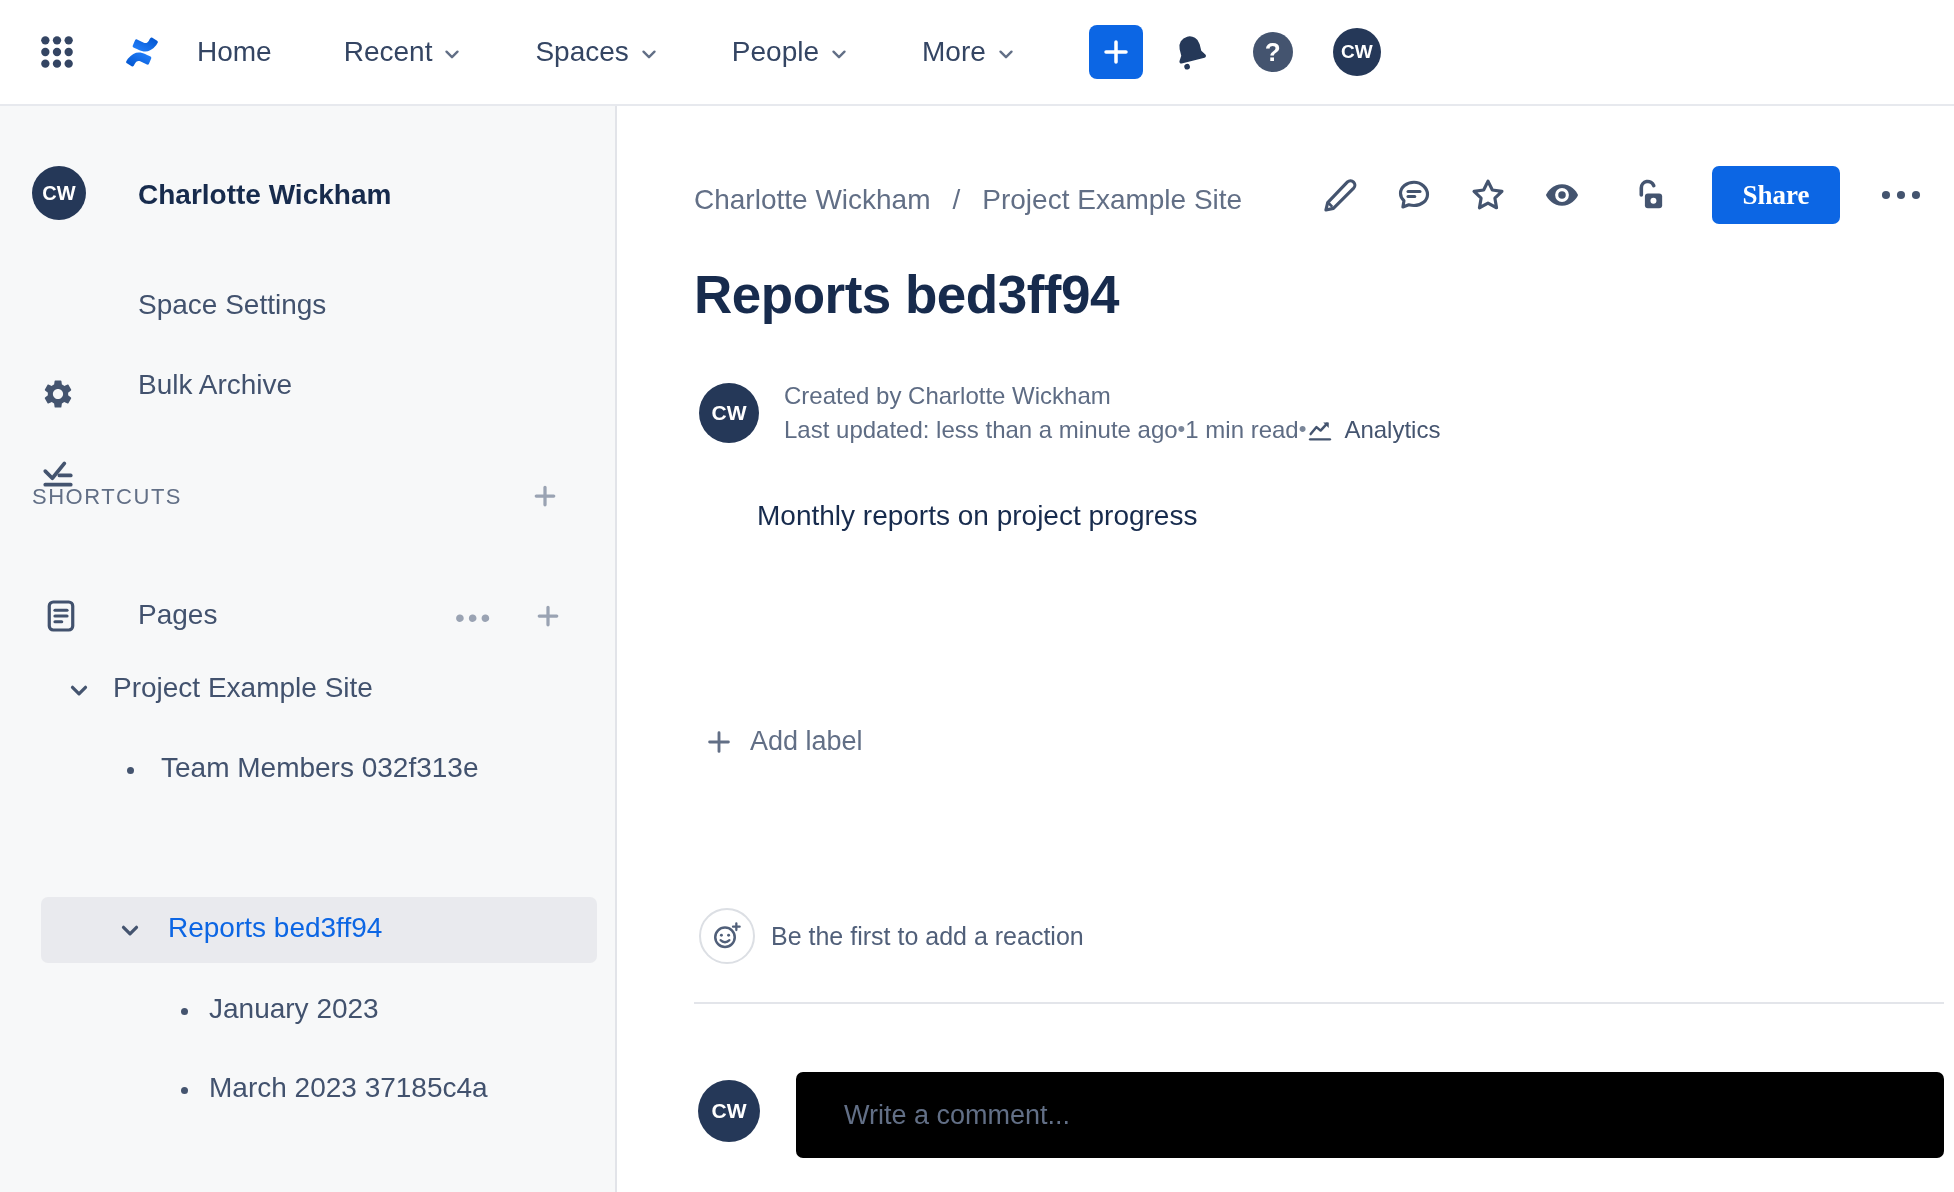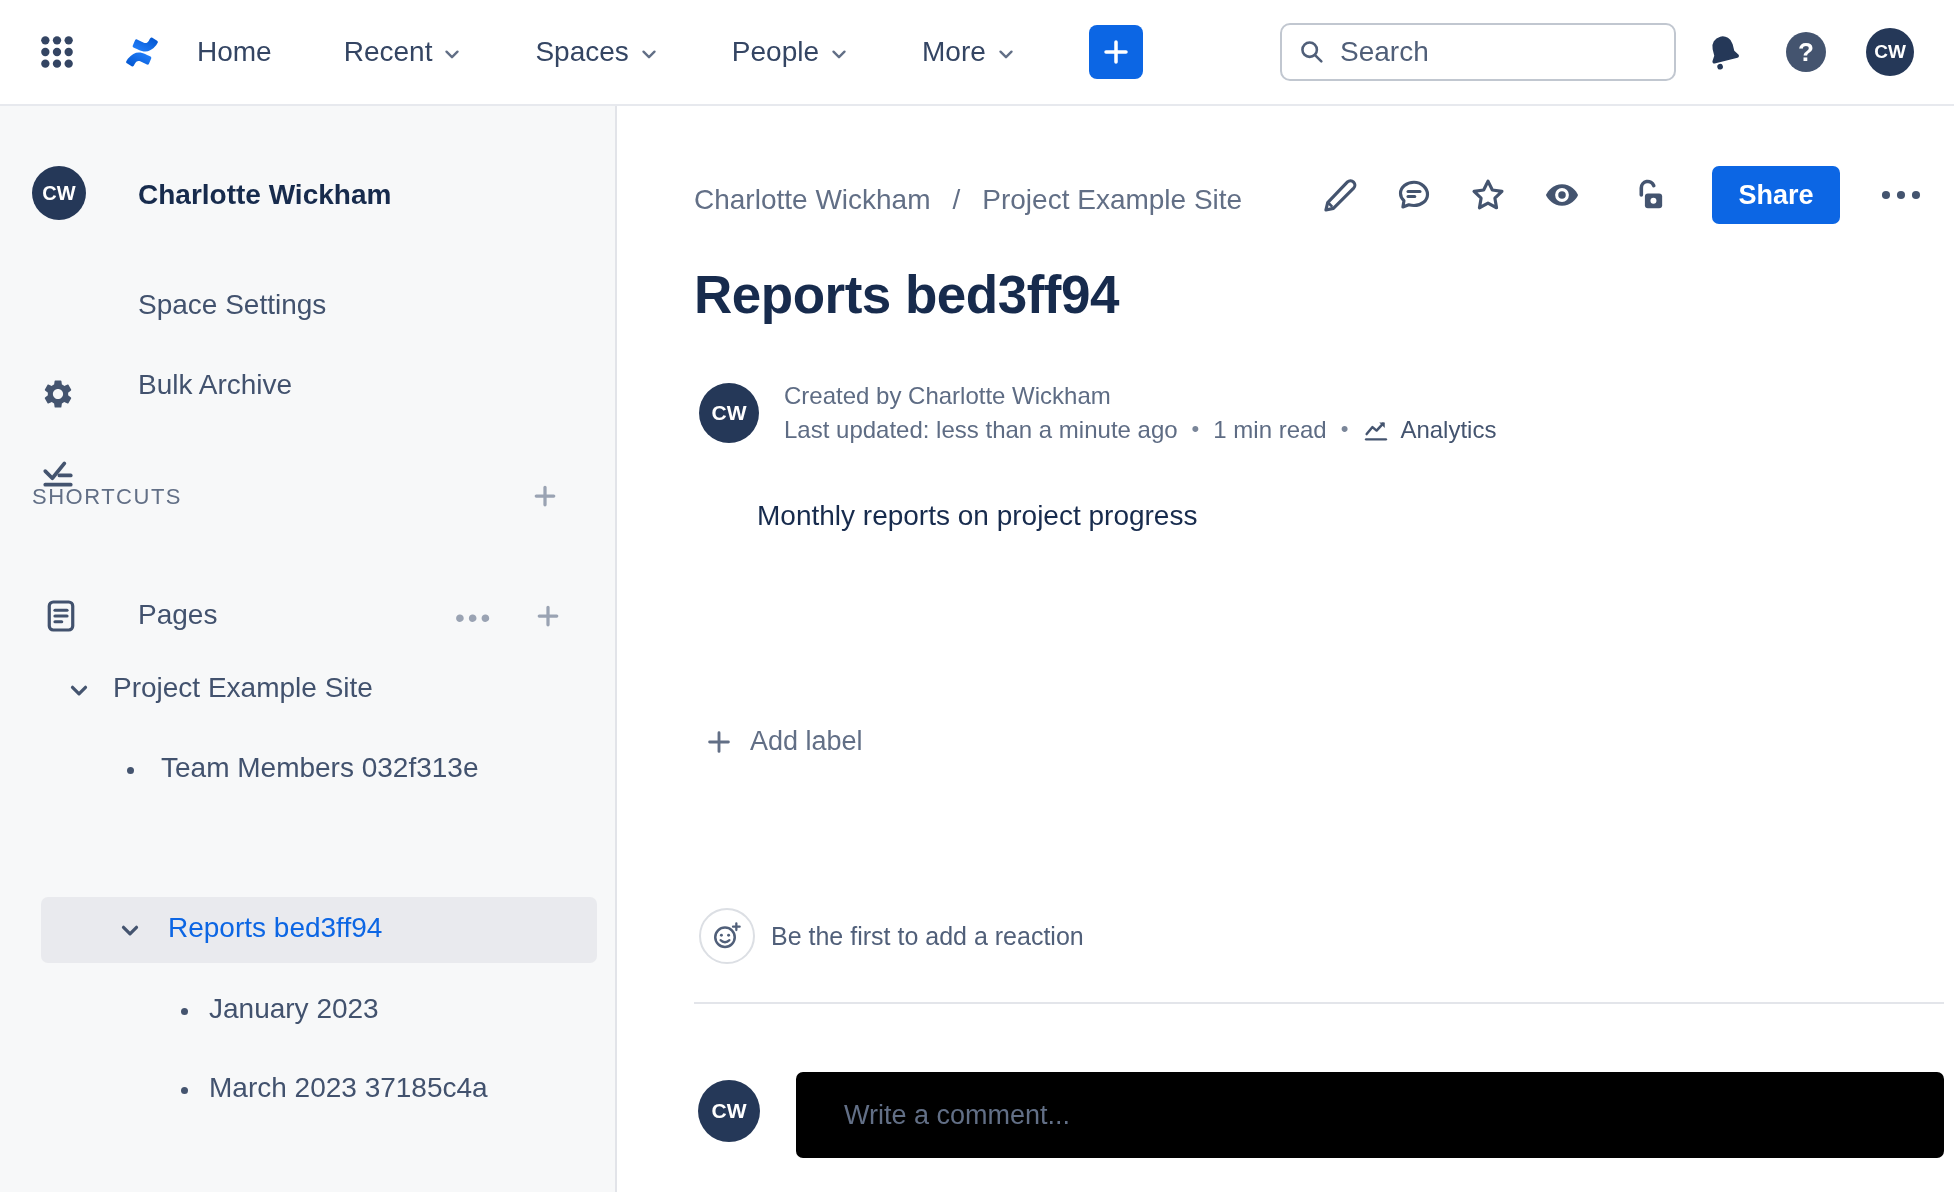--- a/index.html
+++ b/index.html
@@ -56,26 +56,26 @@
   
   .main { position:absolute; left:619px; top:106px; width:1335px; height:1086px; background:#fff; }
   .main .abs { position:absolute; }
   .breadcrumb { left:75px; top:78px; display:flex; align-items:center; gap:22px;
     font-size:28px; color:#626F86; }
   .breadcrumb .crumb { cursor:pointer; }
   .actions { position:absolute; right:30px; top:60px; display:flex; align-items:center; gap:38px; }
   .actions .aicon { width:36px; height:36px; cursor:pointer; }
   .actions .aicon.lock { margin-left:14px; }
   .sharebtn { width:128px; height:58px; background:#0C66E4; color:#fff; border:none; border-radius:7px;
-    font-size:27px; font-weight:600; font-family:Liberation Sans, sans-serif; cursor:pointer; margin-left:6px; }
+    font-size:27px; font-weight:600; font-family:Liberation Serif, serif; cursor:pointer; margin-left:6px; }
   .moredots { width:46px; height:36px; cursor:pointer; }
   .page-title { left:75px; top:158px; font-size:53px; font-weight:600; color:#172B4D; letter-spacing:-0.5px; }
   .byline-avatar { width:60px; height:60px; font-size:21px; left:80px; top:277px; }
   .byline { left:165px; top:276px; display:flex; flex-direction:column; gap:6px; font-size:24px; color:#5E6C84; }
-  .byline-line2 { display:flex; gap:14px; }
+  .byline-line2 { display:flex; }
   .byline .dotsep { color:#7A8699; font-size:22px; }
   .byline .analytics { display:flex; align-items:center; gap:10px; color:#44546F; cursor:pointer; }
   .body-text { left:138px; top:394px; font-size:28px; font-weight:500; color:#172B4D; }
   .addlabel { left:85px; top:620px; display:flex; align-items:center; gap:16px; font-size:27px;
     color:#626F86; cursor:pointer; }
   .reaction-pill { left:80px; top:802px; width:56px; height:56px; border:2px solid #DCDFE4;
     border-radius:50%; background:#fff; display:flex; align-items:center; justify-content:center; cursor:pointer; }
   .reaction-text { left:152px; top:816px; font-size:25px; color:#505F79; }
   .divider { left:75px; right:10px; top:896px; height:2px; background:#E3E5EA; }
   .comment-avatar { width:62px; height:62px; font-size:21px; left:79px; top:974px; }
@@ -141,27 +141,20 @@
       <svg width="22" height="22" viewBox="0 0 24 24">
           <polyline points="6,9.5 12,15.5 18,9.5" fill="none" stroke="#626F86" stroke-width="2.6" stroke-linecap="round" stroke-linejoin="round"></polyline>
         </svg>
     </div>
   </nav>
   <button class="createbtn">
     <svg width="30" height="30" viewBox="0 0 24 24">
       <path d="M12 4v16M4 12h16" stroke="#fff" stroke-width="2.8" stroke-linecap="round"></path>
     </svg>
   </button>
-  <div class="searchbox">
-    <svg width="28" height="28" viewBox="0 0 24 24">
-      <circle cx="10" cy="10" r="6.2" fill="none" stroke="#505F79" stroke-width="2.2"></circle>
-      <line x1="14.6" y1="14.6" x2="20" y2="20" stroke="#505F79" stroke-width="2.2" stroke-linecap="round"></line>
-    </svg>
-    <input type="text" placeholder="Search" style="">
-  </div>
   <div class="nav-right">
     <svg class="bell" viewBox="0 0 24 24">
       <path fill="#253858" d="M12 2.5a6.2 6.2 0 0 0-6.2 6.2v4l-1.8 2.9a1.1 1.1 0 0 0 .94 1.7h14.1a1.1 1.1 0 0 0 .94-1.7l-1.8-2.9v-4A6.2 6.2 0 0 0 12 2.5z"></path>
       <circle cx="7.6" cy="20" r="1.7" fill="#253858"></circle>
     </svg>
     <div class="helpbtn">
       <span>?</span>
     </div>
     <div class="avatar nav">
       <span>CW</span>

